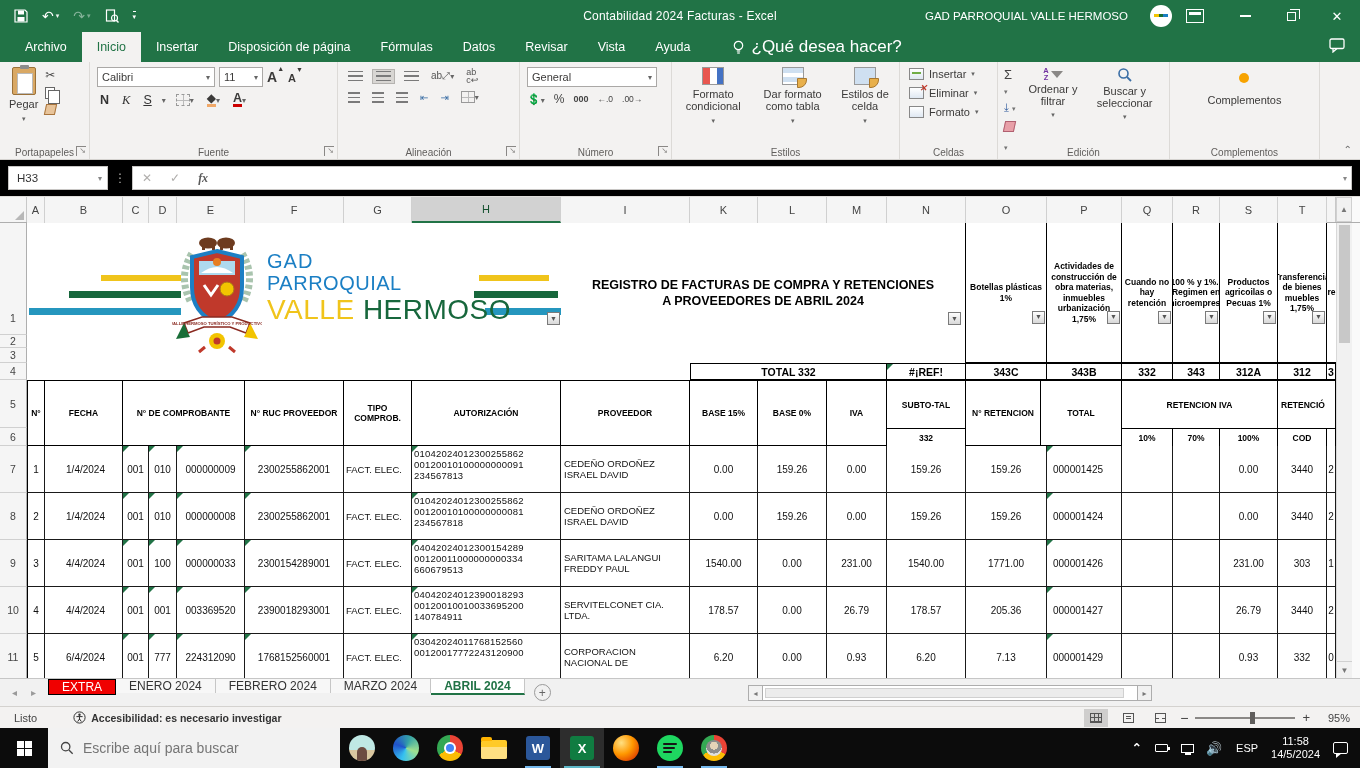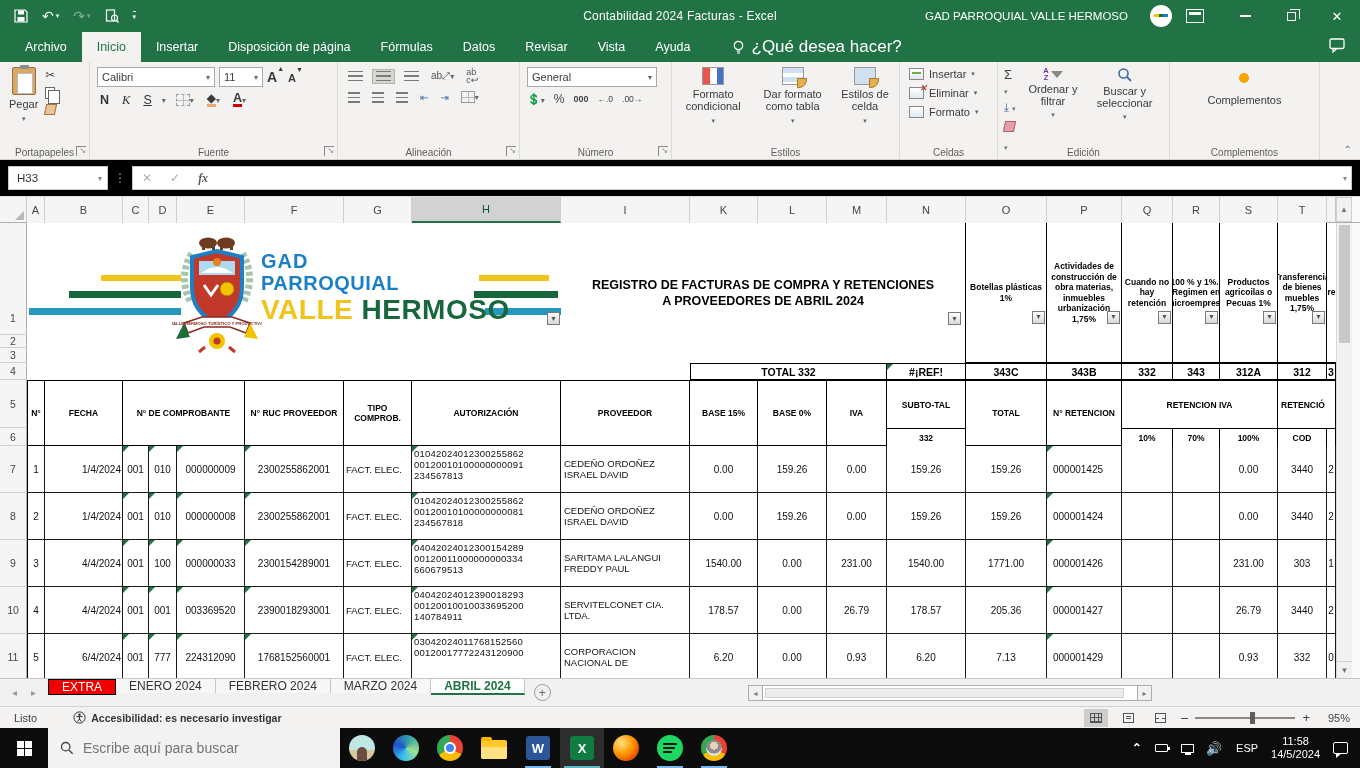--- a/index.html
+++ b/index.html
@@ -111,21 +111,21 @@
   .rlab.end{align-items:flex-end;padding-bottom:10px}
   .cells{width:1309px;flex:none;display:flex;flex-direction:column}
   
   .cA{width:18px}.cB{width:78px}.cC{width:26px}.cD{width:28px}.cE{width:68px}.cF{width:99px}.cG{width:68px}.cH{width:149px}.cI{width:129px}.cK{width:68px}.cL{width:69px}.cM{width:60px}.cN{width:79px}.cO{width:81px}.cP{width:75px}.cQ{width:51px}.cR{width:47px}.cS{width:58px}.cT{width:49px}.cU{width:9px}
   .mAH{width:534px}.mIN{width:405px}.mAI{width:663px}.mKM{width:197px}.mCE{width:122px}.mQS{width:156px}.mTU{width:58px}
 
   .band1{height:140px;display:flex;flex:none}
   .logo-cell{position:relative;background:#fff;flex:none;overflow:hidden}
   .bar{position:absolute;height:6px}
   .crest{position:absolute;left:145px;top:8px}
-  .logo-text{position:absolute;left:234px;top:28px;line-height:1;font-weight:700}
+  .logo-text{position:absolute;left:240px;top:28px;line-height:1;font-weight:400}
   .lt1{color:#1b7fc4;font-size:20px;letter-spacing:1px}
   .lt2{color:#1b7fc4;font-size:20px;letter-spacing:.5px;margin-top:2px}
   .lt3{font-size:28px;margin-top:3px;letter-spacing:.5px;white-space:nowrap}
   .lt3 .y{color:#f0c41b}.lt3 .g{color:#17673c}
   .title-cell{flex:none;border-right:1.5px solid #000;display:flex;align-items:center;justify-content:center;text-align:center;font-weight:700;font-size:12.5px;line-height:16px;padding:0 28px;position:relative}
   .fh{flex:none;border-right:1.5px solid #000;border-bottom:1.5px solid #000;display:flex;align-items:center;justify-content:center;text-align:center;font-weight:700;font-size:8.5px;line-height:10.5px;padding:2px 1px;position:relative;overflow:hidden}
   .fdd{position:absolute;right:1px;bottom:38px;width:13px;height:13px;background:linear-gradient(#fefefe,#d8d8d8);border:1px solid #7a7a7a;font-size:7px;color:#555;display:flex;align-items:center;justify-content:center}
   .band2{height:17px;display:flex;flex:none}
   .b2e{flex:none}
   .b2c{flex:none;border:1.5px solid #000;border-left:none;display:flex;align-items:center;justify-content:center;font-weight:700;font-size:10.5px;position:relative;overflow:hidden}
@@ -136,21 +136,21 @@
   .hsplit{flex:none;display:flex;flex-direction:column}
   .h48{height:48px;width:100%}
   .h18{height:18px}
   .hrow{display:flex}
   .clipx{white-space:nowrap;justify-content:flex-start;padding-left:3px}
   #data-rows{display:flex;flex-direction:column}
   .drow{height:47px;display:flex;flex:none}
   .cell{flex:none;background:#fff;border-right:1px solid #1a1a1a;border-bottom:1px solid #1a1a1a;display:flex;align-items:center;font-size:10px;color:#111;position:relative;overflow:hidden}
   .cell.first{border-left:1.5px solid #000}
   .ctr{justify-content:center}
-  .fecha{justify-content:flex-end;padding-right:1px}
+  .fecha{justify-content:flex-end;padding-right:17px}
   .tipo{padding-left:2px;font-size:9.5px}
   .aut{font-size:9.5px;line-height:11px;white-space:pre-line;align-items:flex-start;padding:2px 2px;letter-spacing:.2px}
   .prov{font-size:9.5px;line-height:11px;white-space:pre-line;padding:2px 3px}
   .nret{justify-content:flex-start;padding-left:6px}
   .gt::before{content:"";position:absolute;left:0;top:0;border-top:6px solid #217346;border-right:6px solid transparent}
   .vsb{width:16px;flex:none;background:#f1f1f1;border-left:1px solid #d8d8d8;position:relative}
   .vthumb{position:absolute;left:2px;right:2px;top:2px;height:118px;background:#c8c8c8}
   .vdown{position:absolute;left:0;right:0;bottom:0;height:17px;border-top:1px solid #d0d0d0;display:flex;align-items:center;justify-content:center;font-size:8px;color:#777;background:#f1f1f1}
   .sheetedge{width:8px;background:#fafafa;flex:none}
 
@@ -643,22 +643,22 @@
         <div class="hc cG">TIPO COMPROB.</div>
         <div class="hc cH">AUTORIZACIÓN</div>
         <div class="hc cI">PROVEEDOR</div>
         <div class="hc cK">BASE 15%</div>
         <div class="hc cL">BASE 0%</div>
         <div class="hc cM">IVA</div>
         <div class="hsplit cN">
           <div class="hc h48">SUBTO-TAL</div>
           <div class="hc h18" style="width:100%">332</div>
         </div>
+        <div class="hc cP">N° RETENCION</div>
         <div class="hc cO">TOTAL</div>
-        <div class="hc cP">N° RETENCION</div>
         <div class="hsplit mQS">
           <div class="hc h48">RETENCION IVA</div>
           <div class="hrow">
             <div class="hc cQ h18">10%</div>
             <div class="hc cR h18">70%</div>
             <div class="hc cS h18">100%</div>
           </div>
         </div>
         <div class="hsplit mTU">
           <div class="hc h48 clipx">RETENCIÓ</div>

